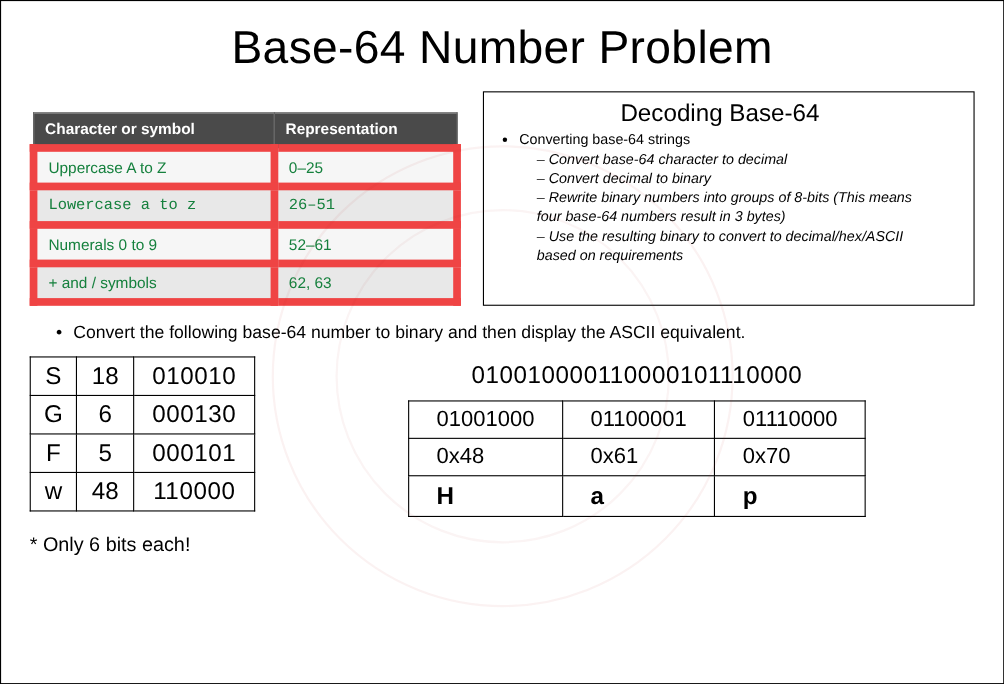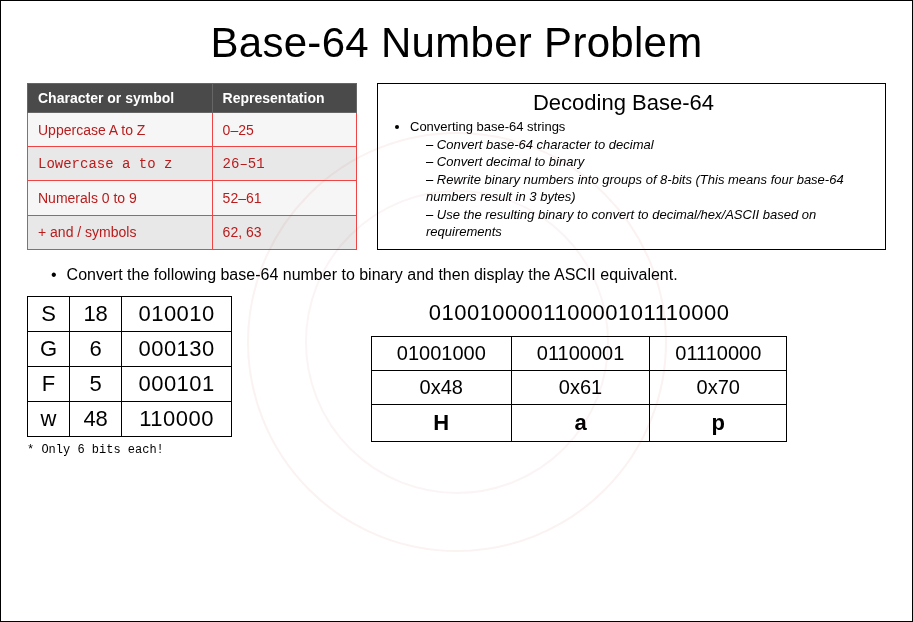--- a/index.html
+++ b/index.html
@@ -48,35 +48,36 @@
   .row {
     display: flex;
     gap: 20px;
     align-items: stretch;
   }
   
   .map-table {
     border: 1px solid #888;
     border-collapse: collapse;
     font-size: 14px;
-    width: 330px;
-    background: #fff;
+    width: 392px;
+    background: #fff;
+    margin-top: 19px;
   }
   .map-table th {
     background: #4a4a4a;
     color: #fff;
     text-align: left;
     padding: 6px 10px;
     font-weight: bold;
     border: 1px solid #666;
   }
   .map-table td {
     padding: 6px 10px;
-    border: 1px solid #ef4444;
-    color: #b91c1c;
+    border: 7px solid #ef4444;
+    color: #15803d;
   }
   .map-table tr:nth-child(odd) td { background: #e8e8e8; }
   .map-table tr:nth-child(even) td { background: #f6f6f6; }
   .map-table tr:first-child td { background: #f6f6f6; }
   .map-table tbody tr:nth-child(2) td { background: #e8e8e8; font-family: Liberation Mono, monospace; }
   .map-table tbody tr:nth-child(3) td { background: #f6f6f6; }
   .map-table tbody tr:nth-child(4) td { background: #e8e8e8; }
 
   
   .decode-box {
@@ -127,23 +128,22 @@
     border: 1px solid #000;
     padding: 4px 12px;
     text-align: center;
     min-width: 40px;
     background: #fff;
   }
   .conv-table td.char { width: 36px; }
   .conv-table td.dec { width: 52px; }
   .conv-table td.bin { width: 110px; font-variant-numeric: tabular-nums; letter-spacing:0.5px;}
   .footnote {
-    font-size: 12px;
-    margin-top: 6px;
-    font-family: Liberation Mono, monospace;
+    font-size: 18px;
+    margin-top: 20px;
   }
 
   
   .result {
     flex: 1;
   }
   .bitstring {
     font-size: 22px;
     font-weight: 500;
     letter-spacing: 0.5px;
@@ -152,21 +152,21 @@
     font-variant-numeric: tabular-nums;
   }
   .res-table {
     border-collapse: collapse;
     font-size: 20px;
     margin: 0 auto;
   }
   .res-table td {
     border: 1px solid #000;
     padding: 5px 25px;
-    text-align: center;
+    text-align: left;
     min-width: 130px;
     background: #fff;
   }
   .res-table tr.ascii td { font-weight: bold; font-size: 22px; }
 </style>
 </head>
 <body>
 
 <div class="slide">
   <div class="watermark"></div>

